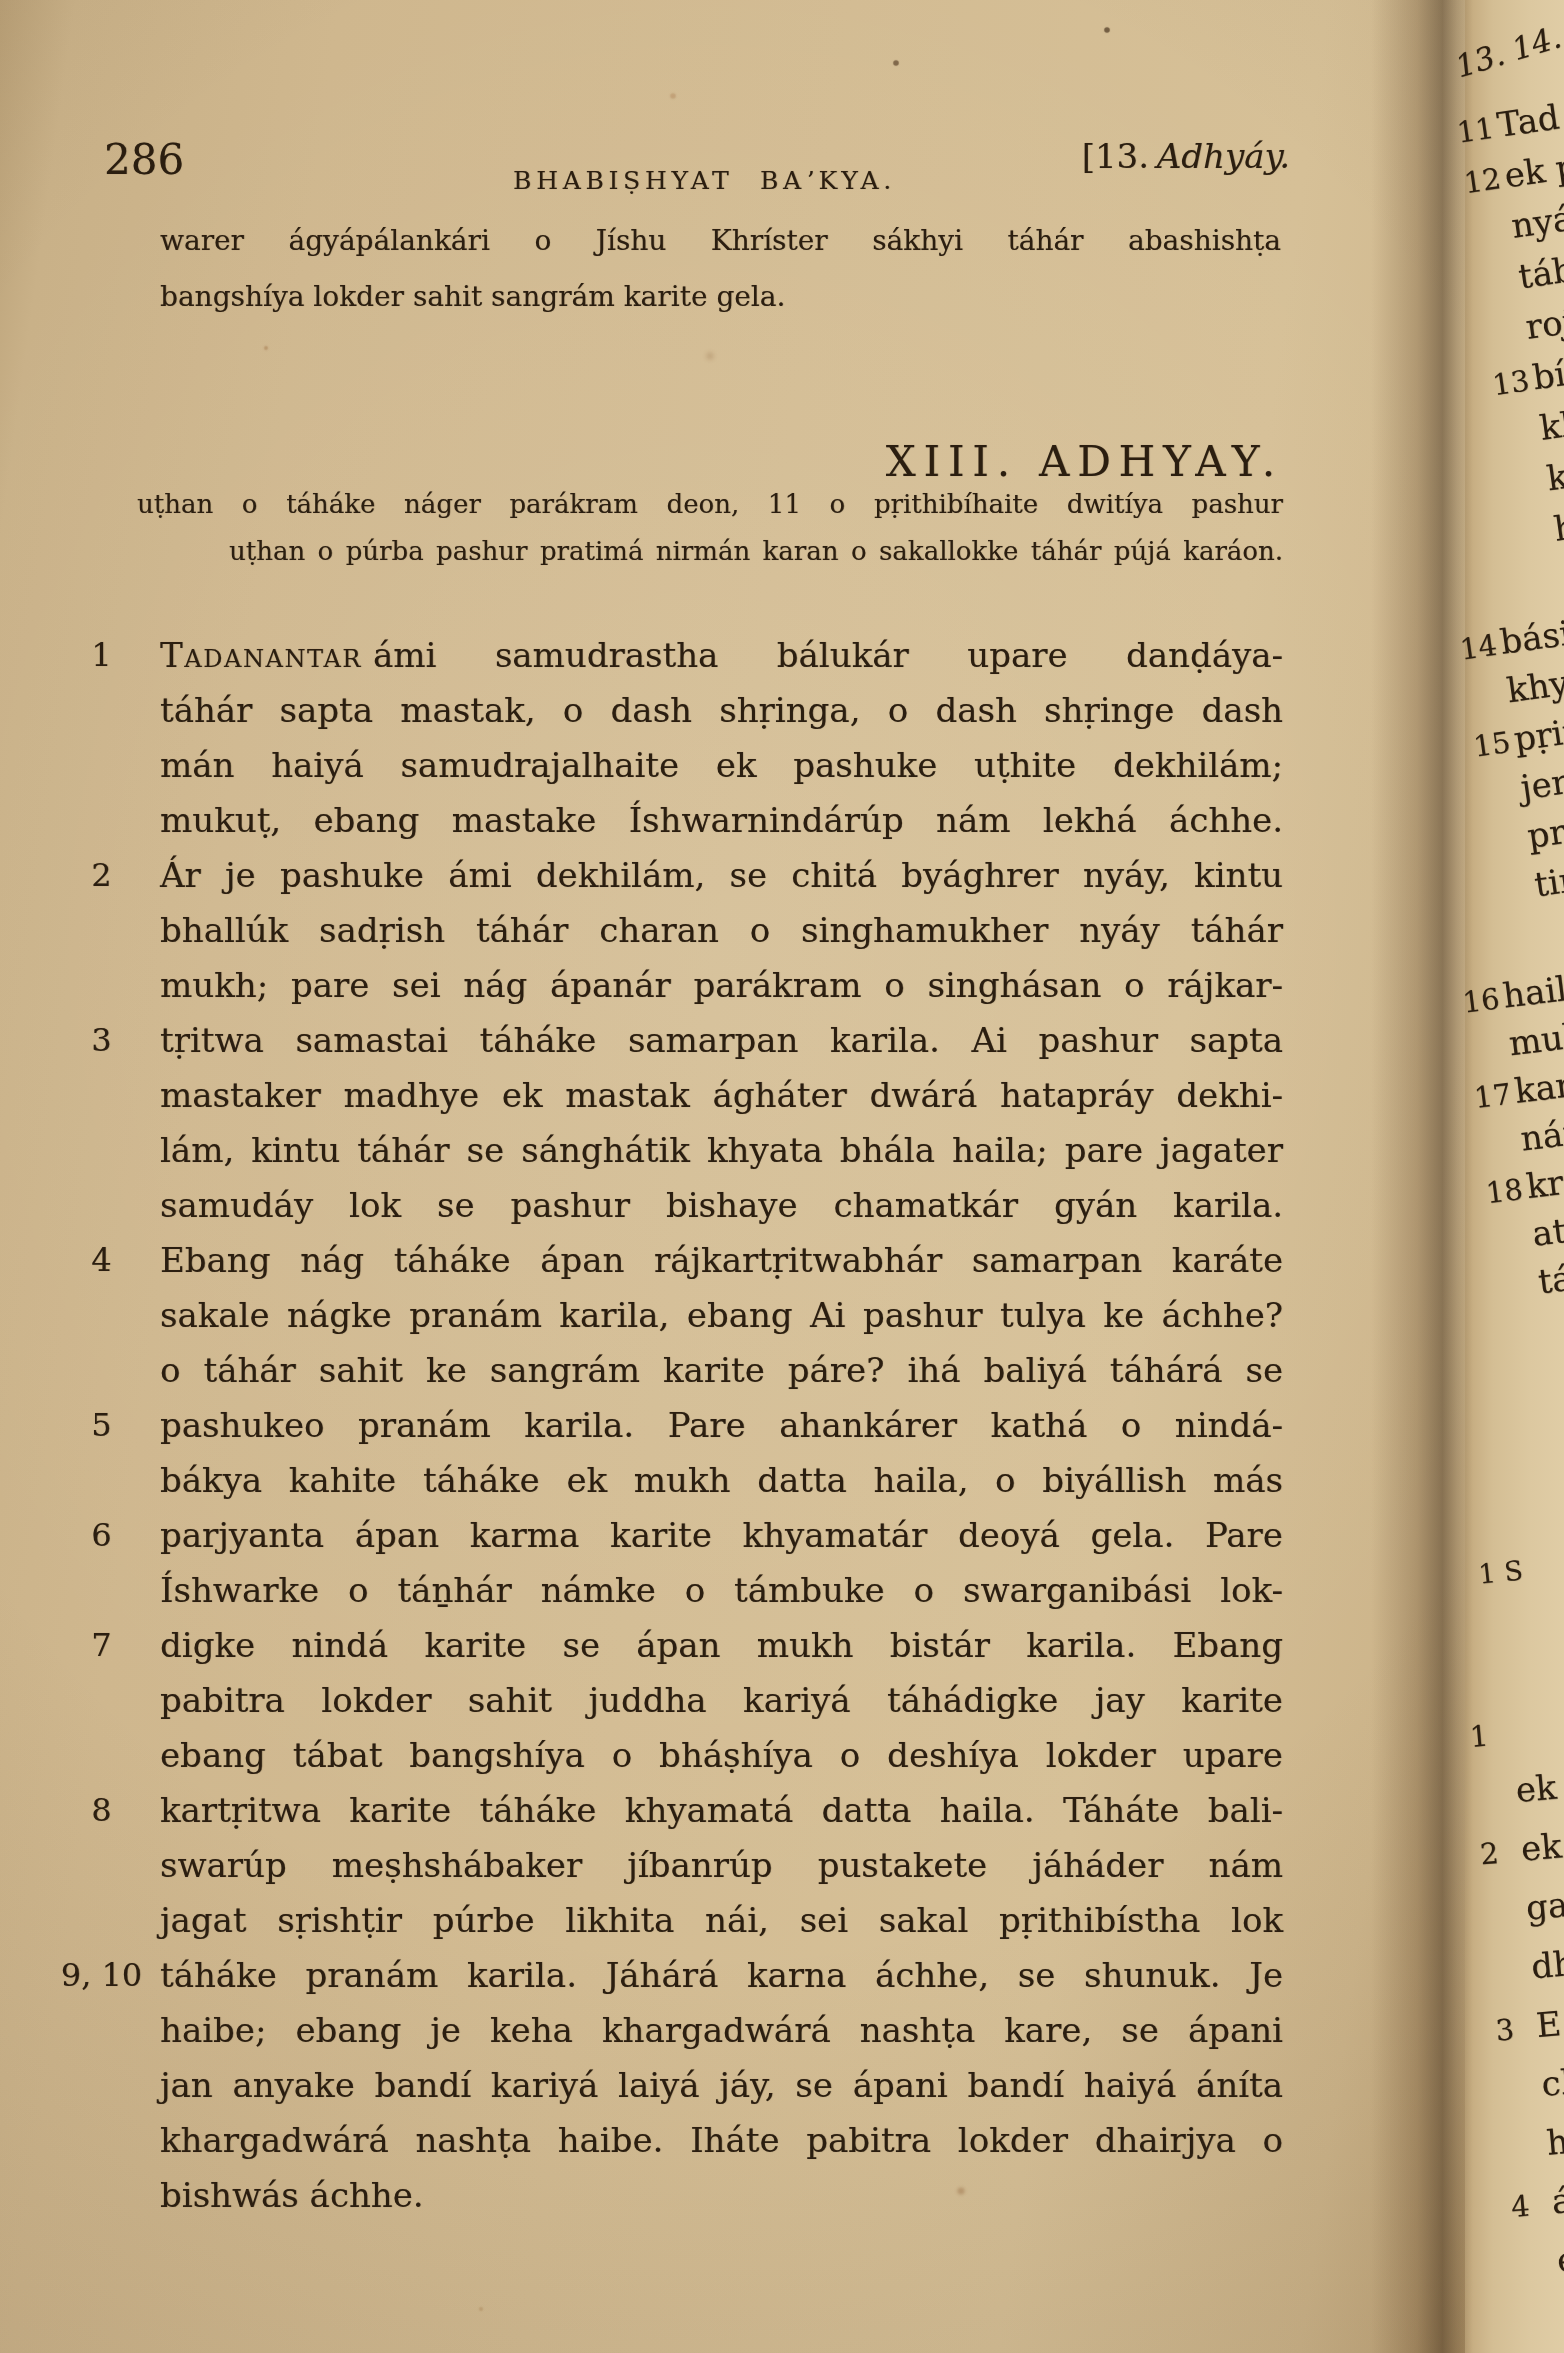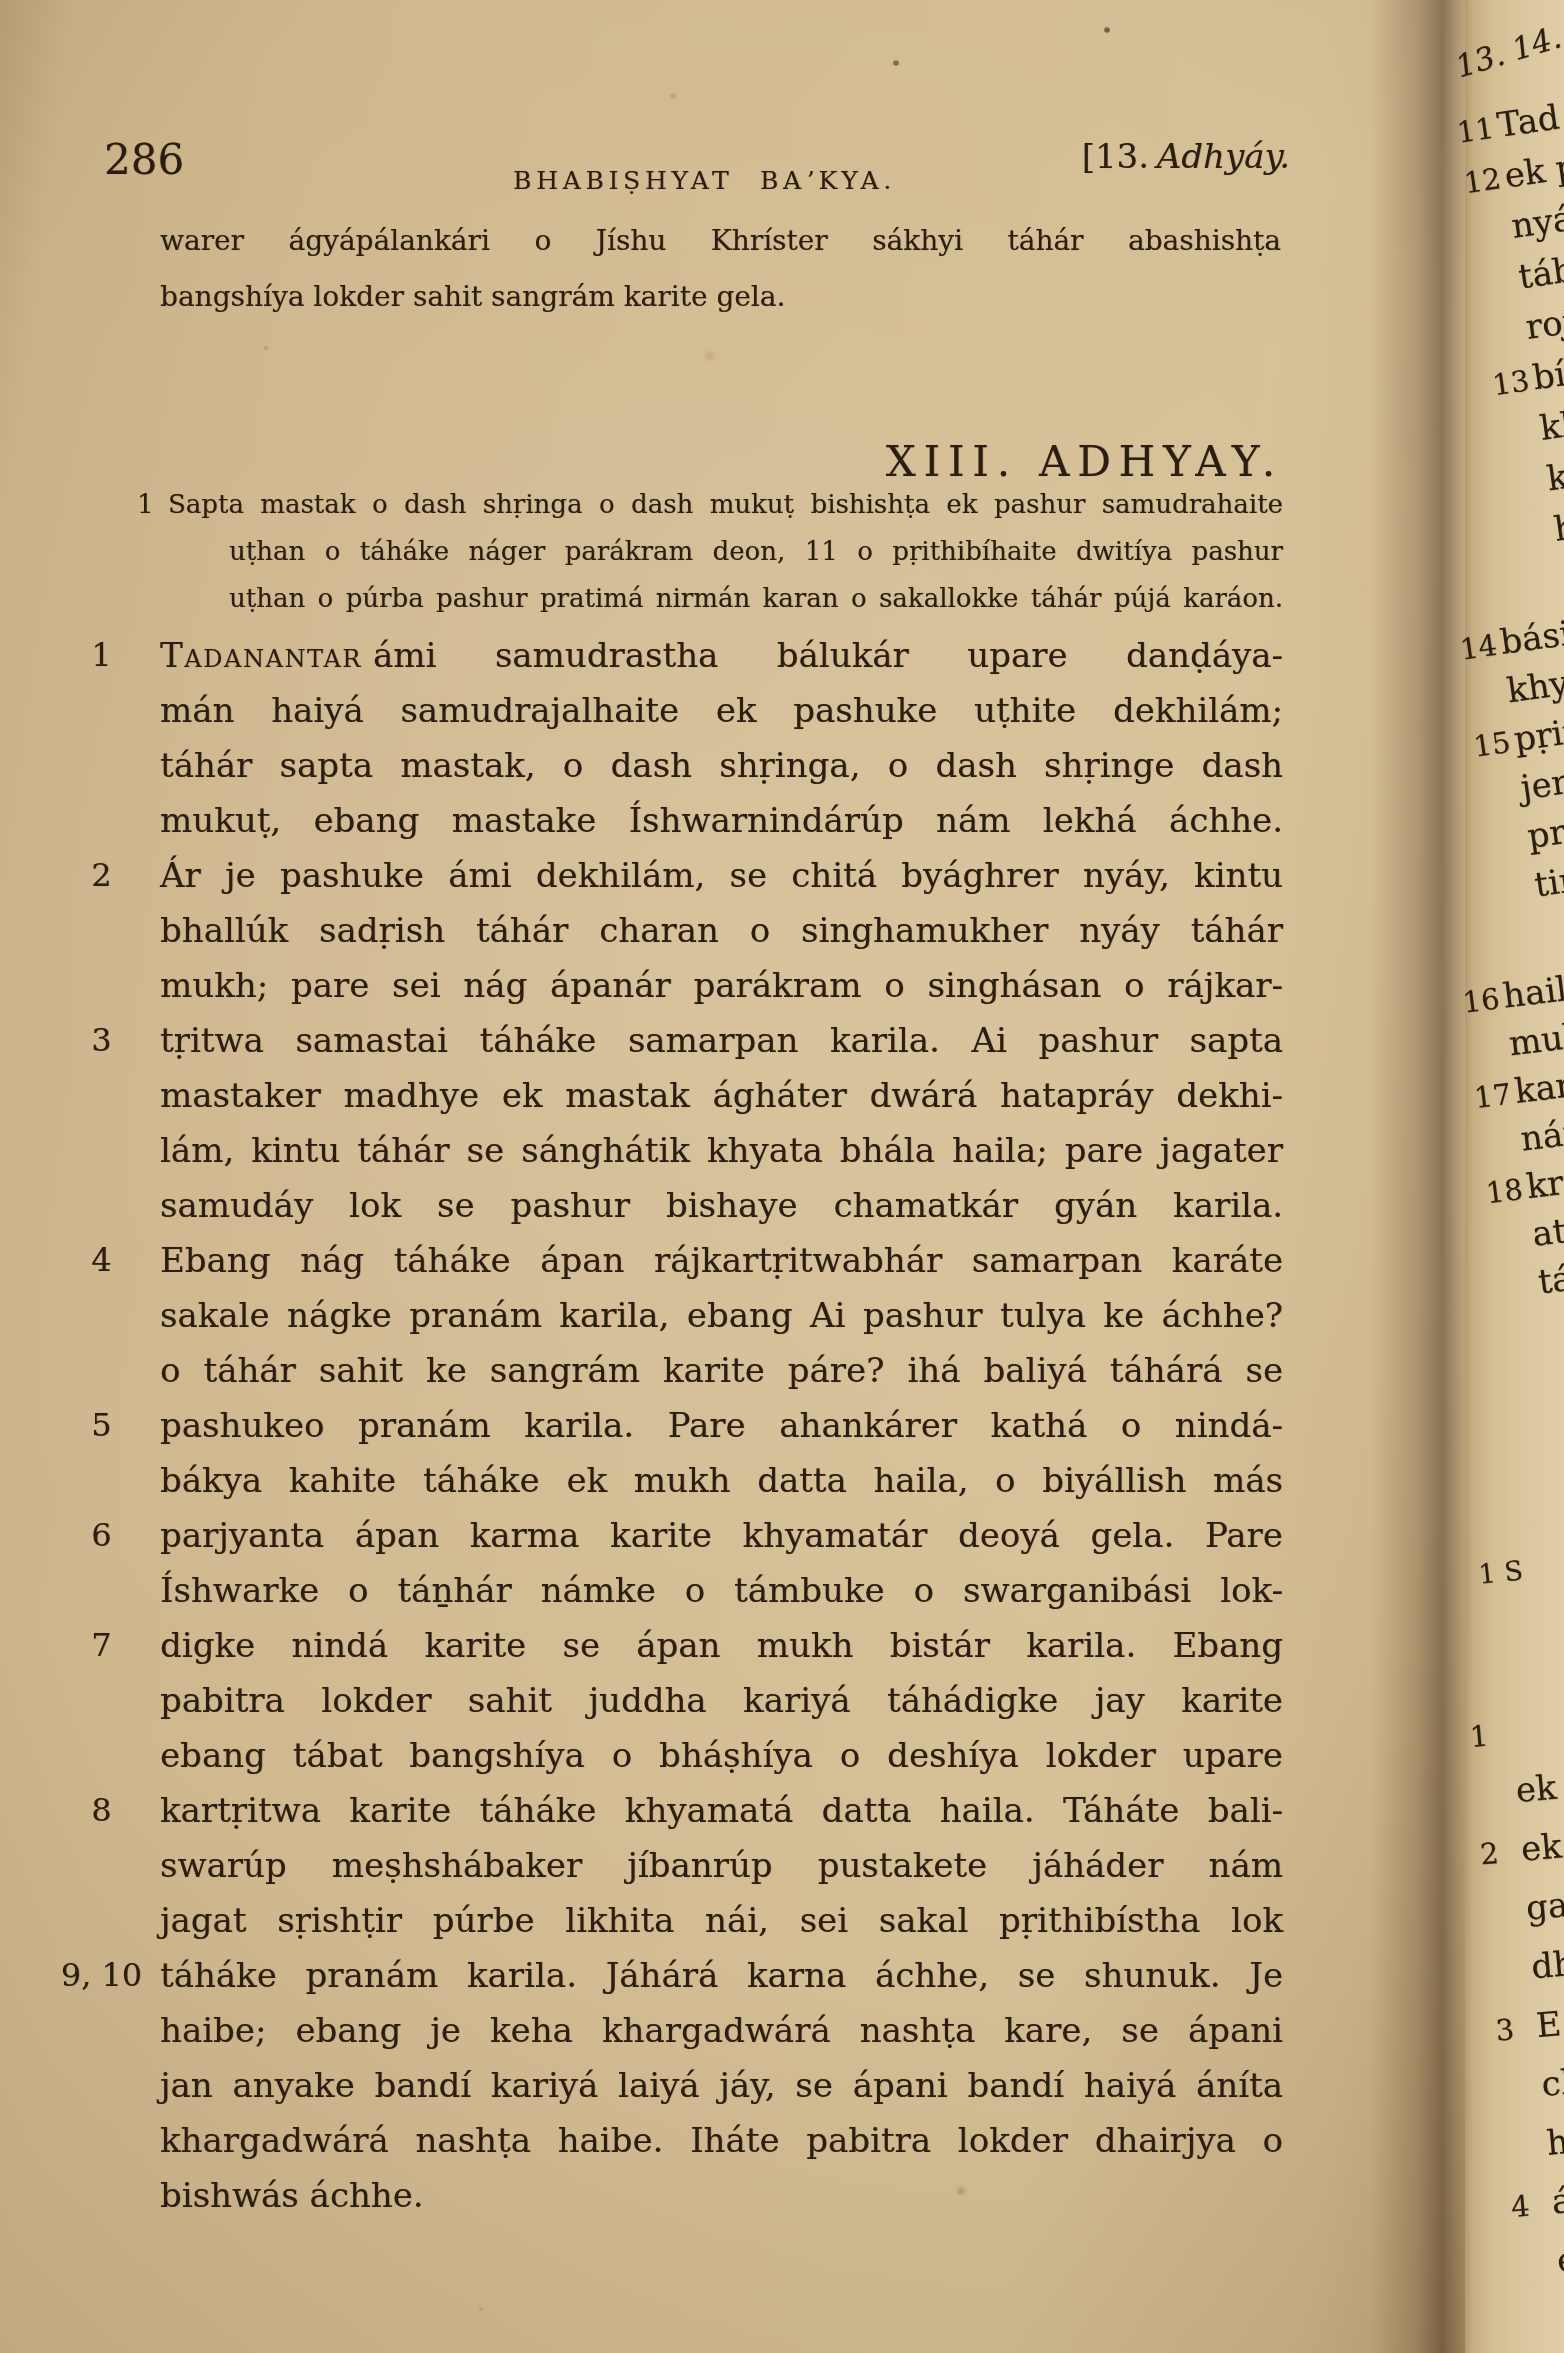--- a/index.html
+++ b/index.html
@@ -91,48 +91,45 @@
 
       <div class="contline">
         <span class="btext">bangshíya lokder sahit sangrám karite gela.</span>
       </div>
     </div>
 
   <div class="chapter-heading">XIII. ADHYAY.</div>
 
   <div class="summary">
 
-      <div class="sumline">
-        <span class="snum">1</span><span>Sapta mastak o dash shṛinga o dash mukuṭ bishishṭa ek pashur samudrahaite</span>
-      </div>
 
       <div class="sumline">
         <span>uṭhan o táháke náger parákram deon,  11 o pṛithibíhaite dwitíya pashur</span>
       </div>
 
       <div class="sumline">
         <span>uṭhan o púrba pashur pratimá nirmán karan o sakallokke táhár pújá karáon.</span>
       </div>
     </div>
 
   <div class="body">
 
       <div class="bodyline">
         <span class="vnum">1</span>
         <span class="btext"><span class="lead">Tadanantar</span><span>ámi samudrastha bálukár upare danḍáya-</span></span>
       </div>
 
       <div class="bodyline">
         <span class="vnum"></span>
+        <span class="btext"><span>táhár sapta mastak, o dash shṛinga, o dash shṛinge dash</span></span>
+      </div>
+
+      <div class="bodyline">
+        <span class="vnum"></span>
         <span class="btext"><span>mán haiyá samudrajalhaite ek pashuke uṭhite dekhilám;</span></span>
-      </div>
-
-      <div class="bodyline">
-        <span class="vnum"></span>
-        <span class="btext"><span>táhár sapta mastak, o dash shṛinga, o dash shṛinge dash</span></span>
       </div>
 
       <div class="bodyline">
         <span class="vnum"></span>
         <span class="btext"><span>mukuṭ, ebang mastake Íshwarnindárúp nám lekhá áchhe.</span></span>
       </div>
 
       <div class="bodyline">
         <span class="vnum">2</span>
         <span class="btext"><span>Ár je pashuke ámi dekhilám, se chitá byághrer nyáy, kintu</span></span>

